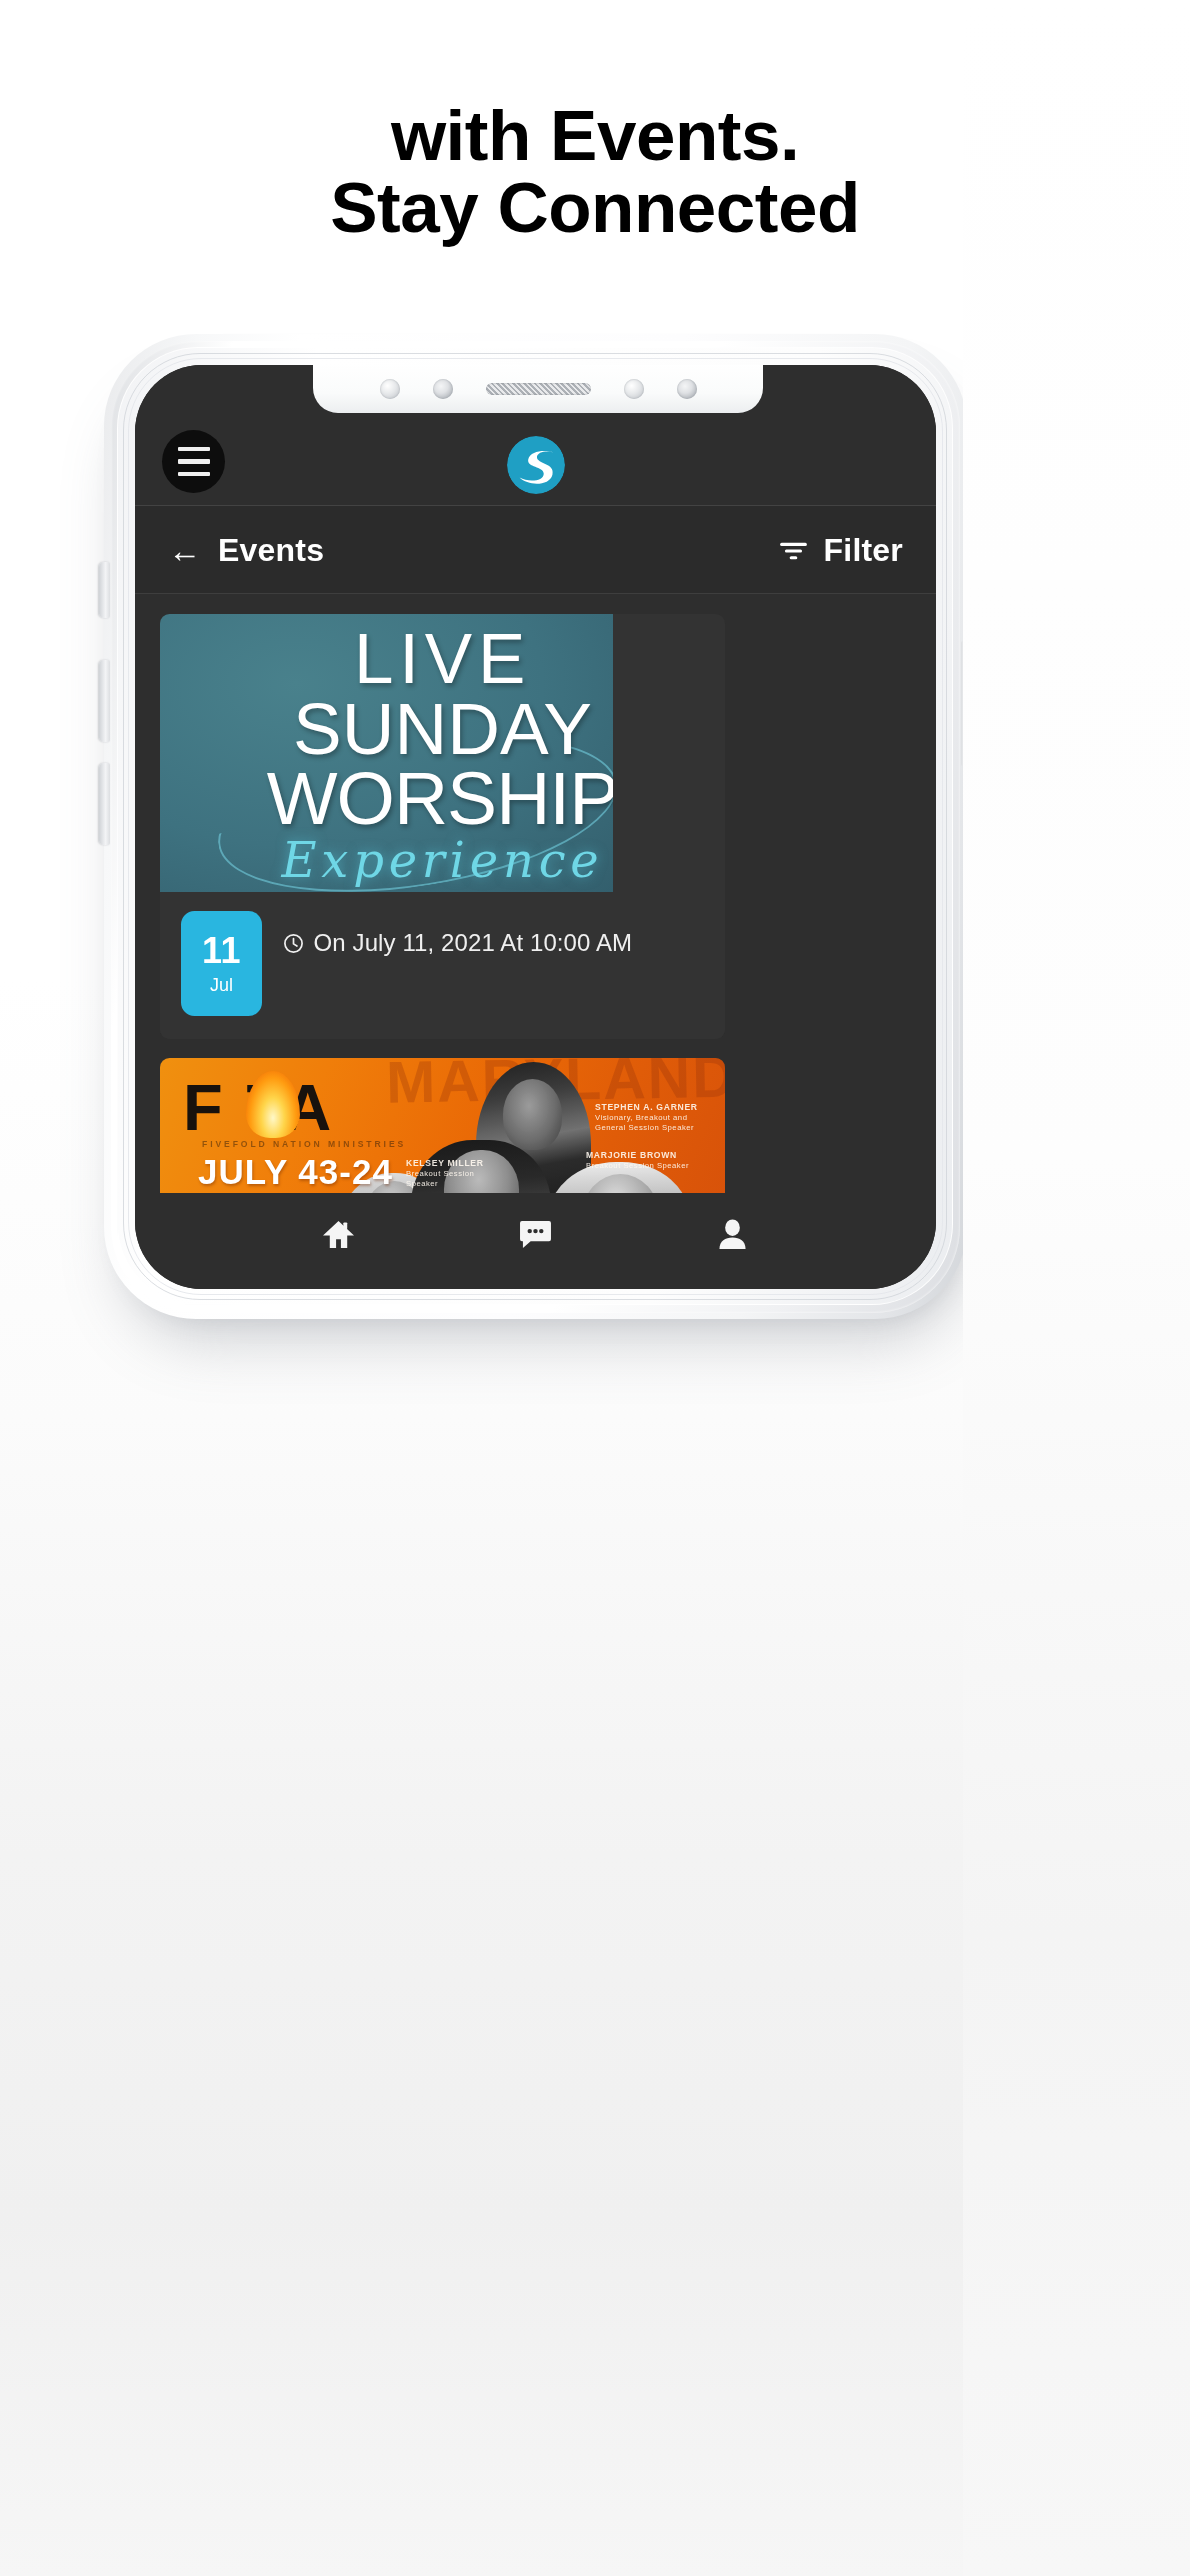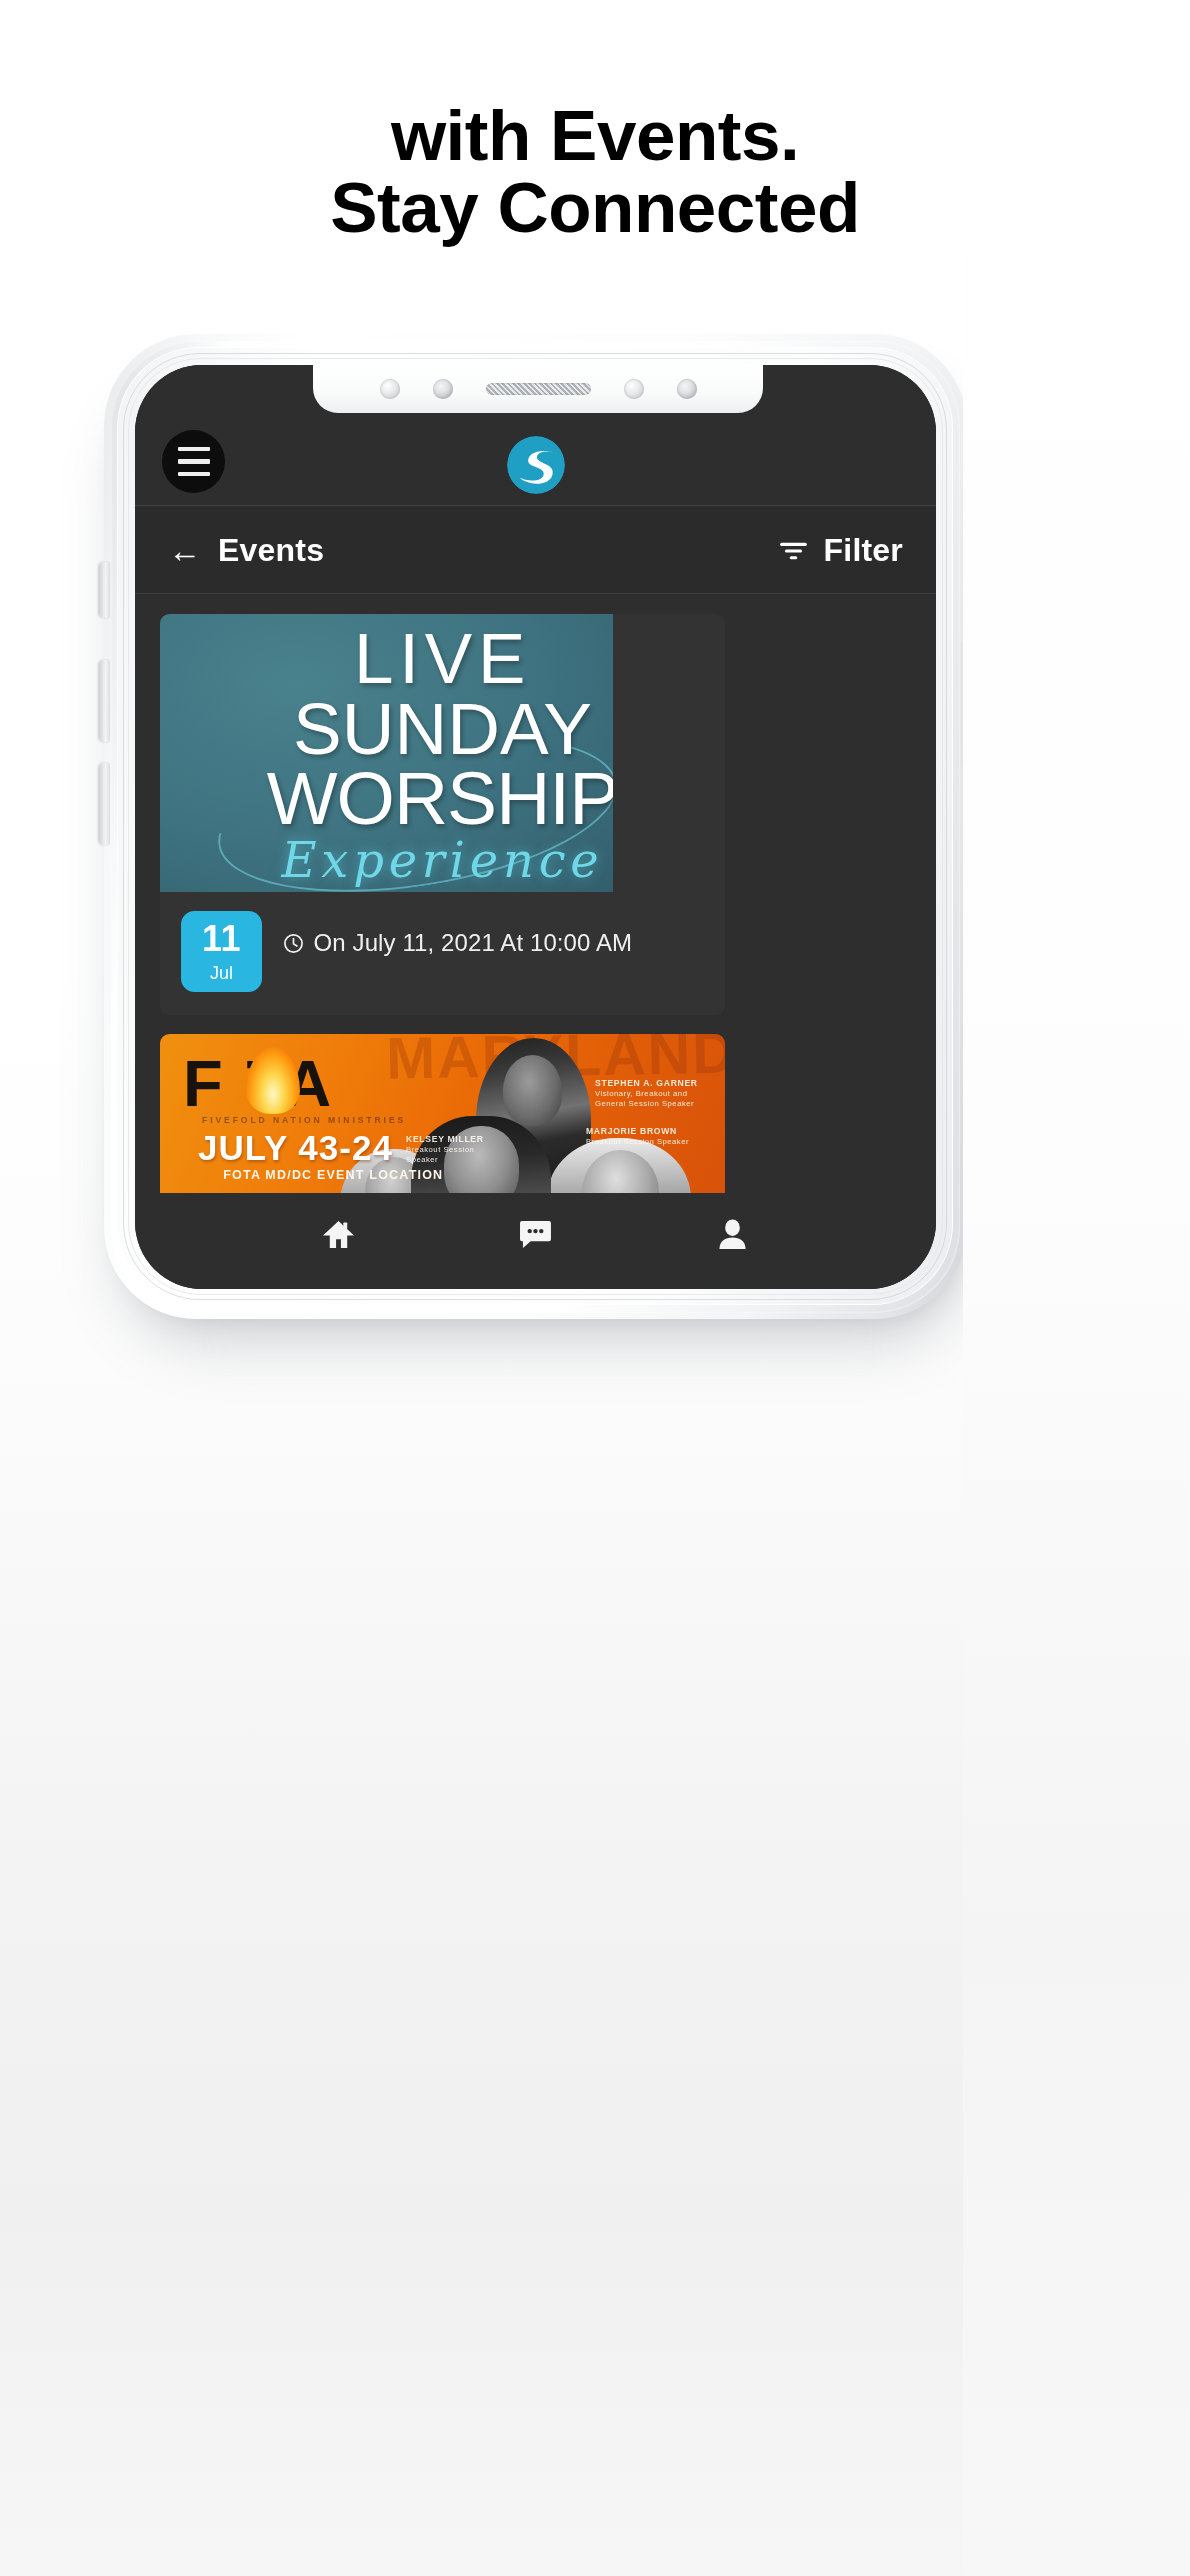--- a/index.html
+++ b/index.html
@@ -425,21 +425,21 @@
   
   .card-info {
     display: flex;
     align-items: flex-start;
     gap: 21px;
     padding: 19px 21px 23px 21px;
     background: #333333;
   }
   .date-chip {
     flex: 0 0 auto;
-    width: 81px; height: 81px;
+    width: 81px; height: 105px;
     border-radius: 13.4px;
     background: #29b6e0;
     display: flex; flex-direction: column;
     align-items: center; justify-content: center;
     color: #ffffff;
   }
   .date-chip .dnum { font-size: 36px; font-weight: 700; line-height: 1; letter-spacing: 0.5px; }
   .date-chip .dmon { font-size: 18px; font-weight: 400; line-height: 1; margin-top: 6.7px; }
   .card-text { padding-top: 1.9px; }
   .ev-title {

